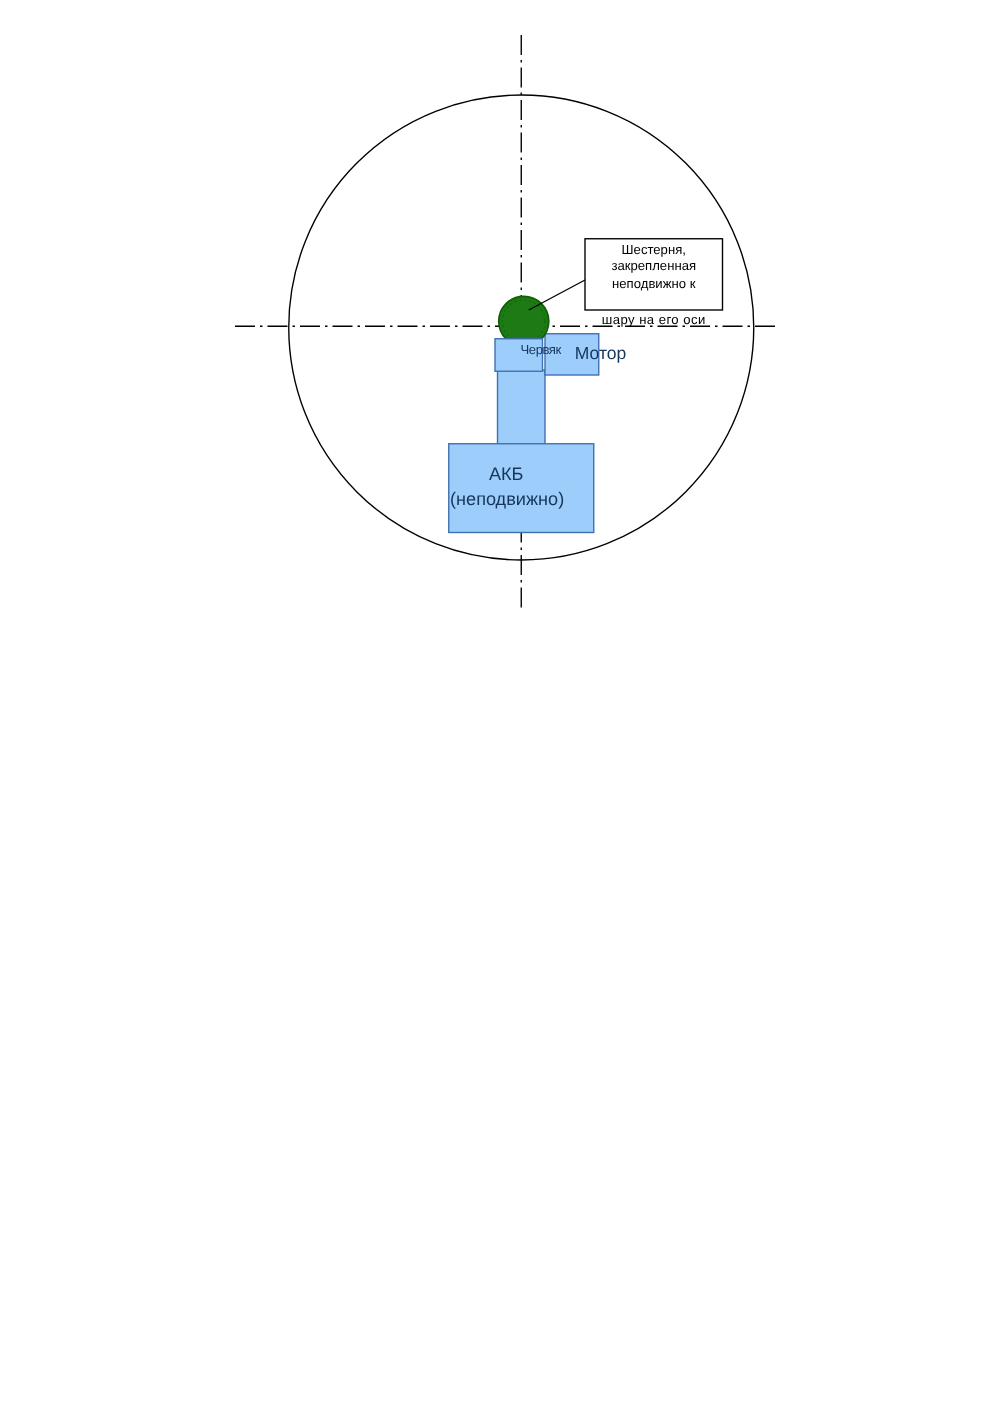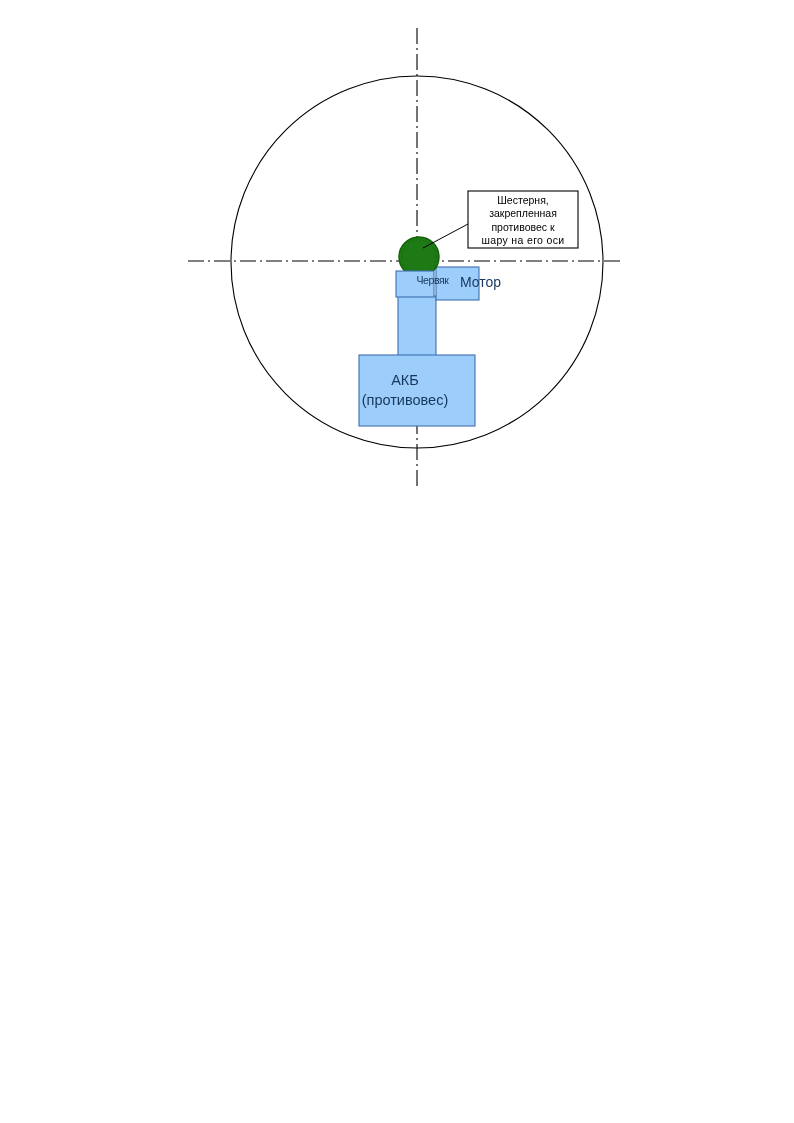--- a/index.html
+++ b/index.html
@@ -69,20 +69,21 @@
     top: 194px;
     width: 106px;
     font-size: 10.5px;
     line-height: 1.28;
     color: #000000;
     text-align: center;
     font-family: "Liberation Sans", sans-serif;
   }
   #callout-text .last-line {
     letter-spacing: 0.35px;
+    margin-top: 16px;
   }
 </style>
 </head>
 <body>
 
 <div id="canvas">
 
   <svg id="diagram-svg" viewBox="0 0 794 1123" xmlns="http://www.w3.org/2000/svg">
 
     <circle cx="417" cy="262" r="186" fill="none" stroke="#000000" stroke-width="1.1"></circle>
@@ -109,24 +110,24 @@
   </svg>
 
   <div class="label-layer">
 
     <div class="box-label" id="worm-label">Червяк</div>
 
     <div class="box-label" id="motor-label">Мотор</div>
 
     <div class="box-label" id="battery-label">
       <div>АКБ</div>
-      <div>(противовес)</div>
+      <div>(неподвижно)</div>
     </div>
 
     <div id="callout-text">
       <div>Шестерня,</div>
       <div>закрепленная</div>
-      <div>противовес к</div>
+      <div>неподвижно к</div>
       <div class="last-line">шару на его оси</div>
     </div>
 
   </div>
 </div>
 
 </body></html>

